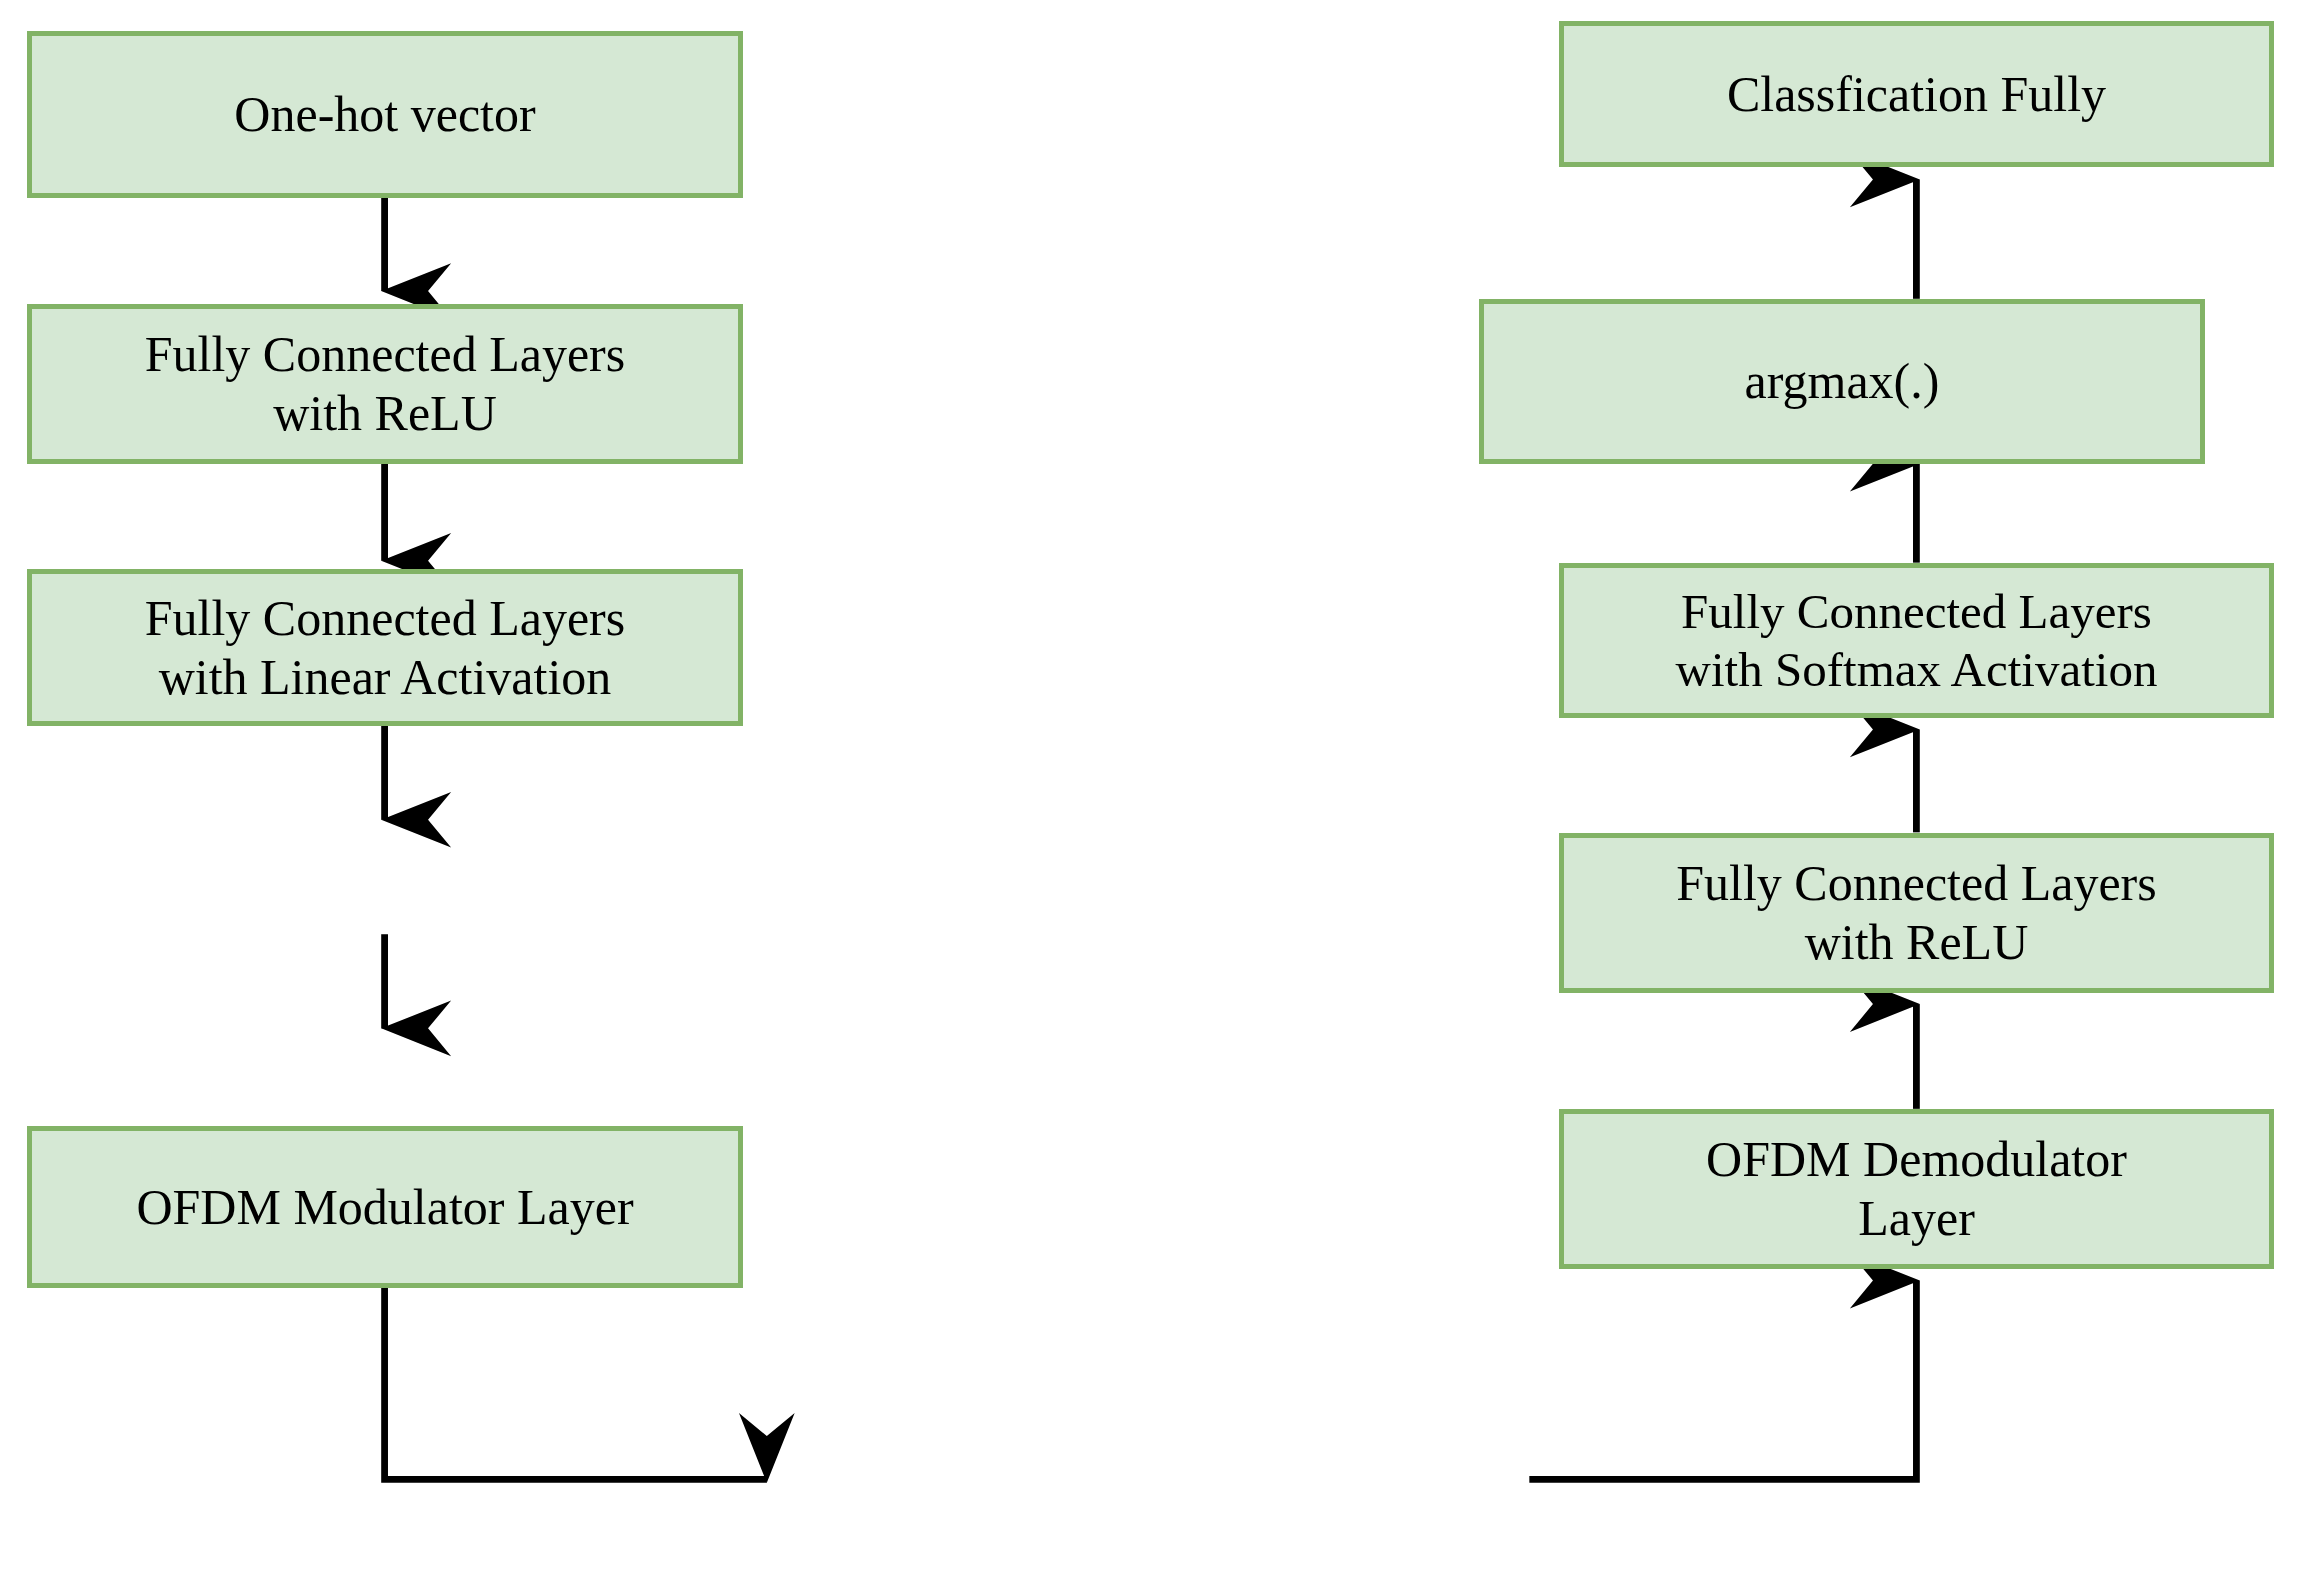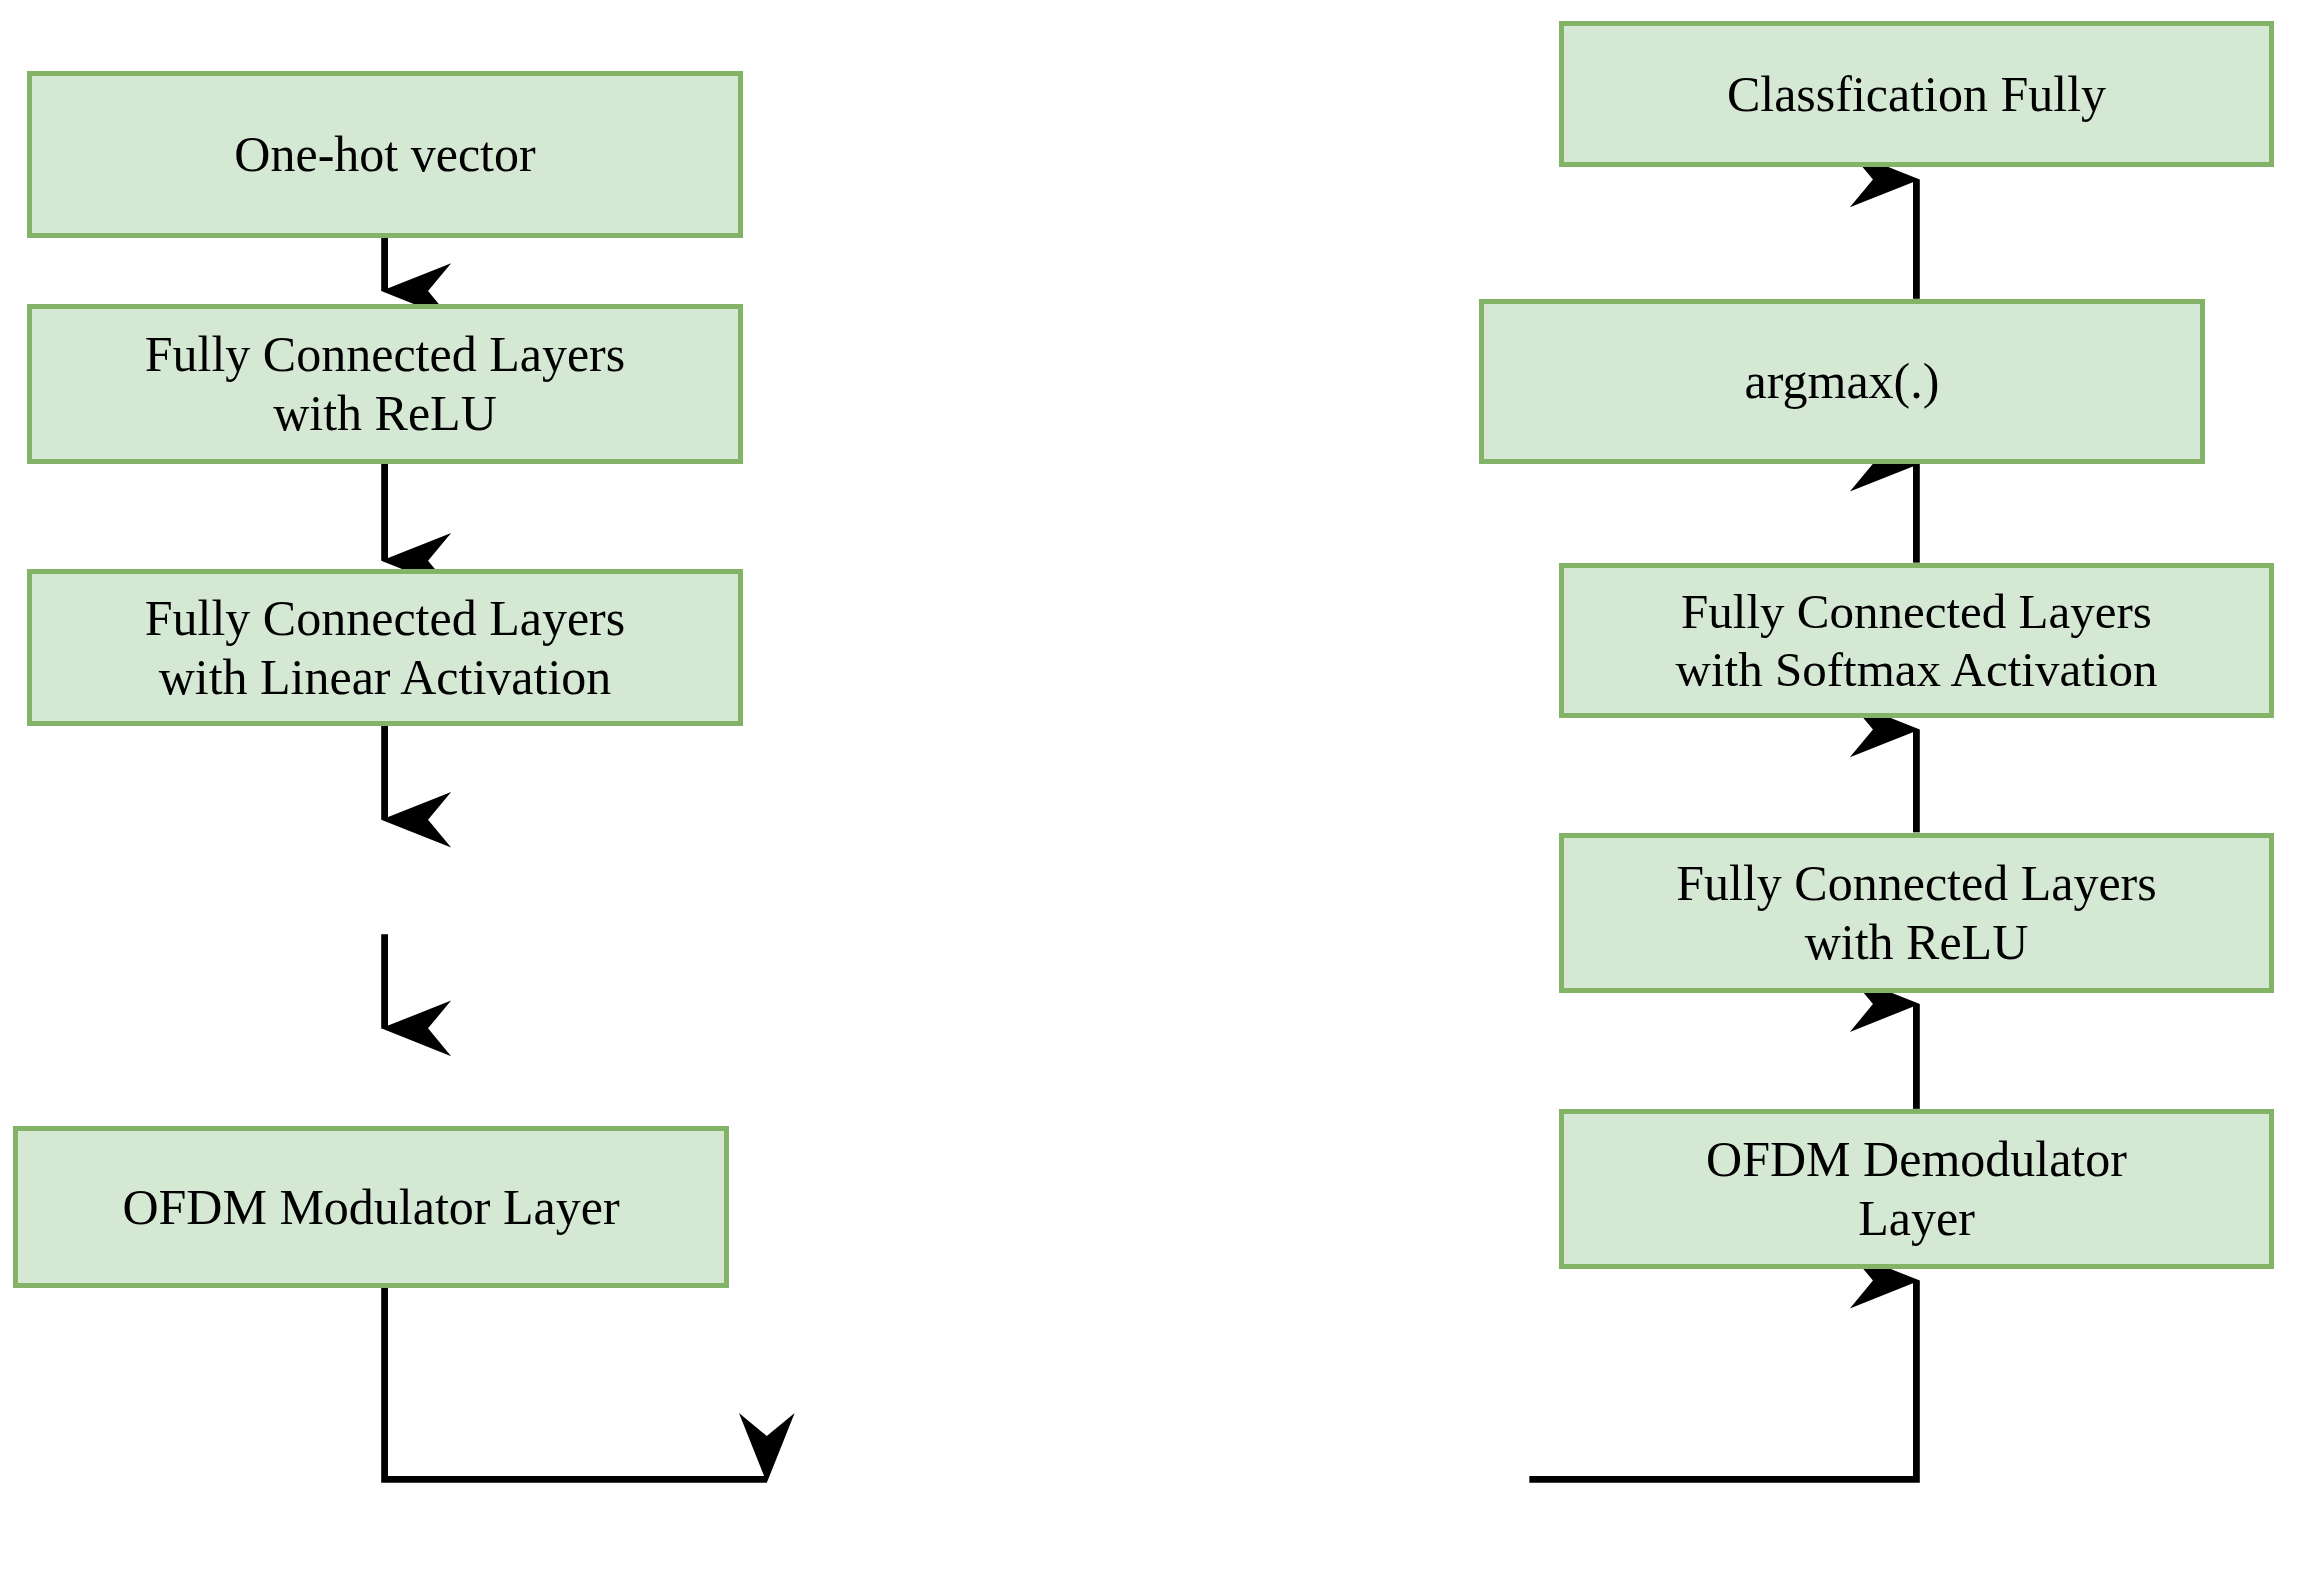--- a/index.html
+++ b/index.html
@@ -81,36 +81,36 @@
     <path class="edge-path" d="M 396 1327 L 396 1525 L 790 1525" marker-end="url(#ah-right)"></path>
 
     <path class="edge-path" d="M 1576 1525 L 1975 1525 L 1975 1320" marker-end="url(#ah-up)"></path>
 
     <path class="edge-path" d="M 1975 1143 L 1975 1035" marker-end="url(#ah-up)"></path>
     <path class="edge-path" d="M 1975 858 L 1975 752" marker-end="url(#ah-up)"></path>
     <path class="edge-path" d="M 1975 580 L 1975 478" marker-end="url(#ah-up)"></path>
     <path class="edge-path" d="M 1975 308 L 1975 185" marker-end="url(#ah-up)"></path>
   </svg>
 
-  <div class="node" style="left:27px; top:31px; width:716px; height:167px;margin-top:40px;">
+  <div class="node" style="left:27px; top:31px; width:716px; height:167px;">
     <span class="node-label">One-hot vector</span>
   </div>
 
   <div class="node" style="left:27px; top:304px; width:716px; height:160px;">
     <span class="node-label">Fully Connected Layers
 with ReLU</span>
   </div>
 
   <div class="node" style="left:27px; top:569px; width:716px; height:157px;">
     <span class="node-label">Fully Connected Layers
 with Linear Activation</span>
   </div>
 
 
-  <div class="node" style="left:13px; top:1126px; width:716px; height:162px;">
+  <div class="node" style="left:27px; top:1126px; width:716px; height:162px;">
     <span class="node-label">OFDM Modulator Layer</span>
   </div>
 
 
   <div class="node" style="left:1559px; top:21.3px; width:715px; height:146px;">
     <span class="node-label">Classfication Fully</span>
   </div>
 
   <div class="node" style="left: 1479px; top: 299px; width: 726px; height: 165px;">
     <span class="node-label">argmax(.)</span>

